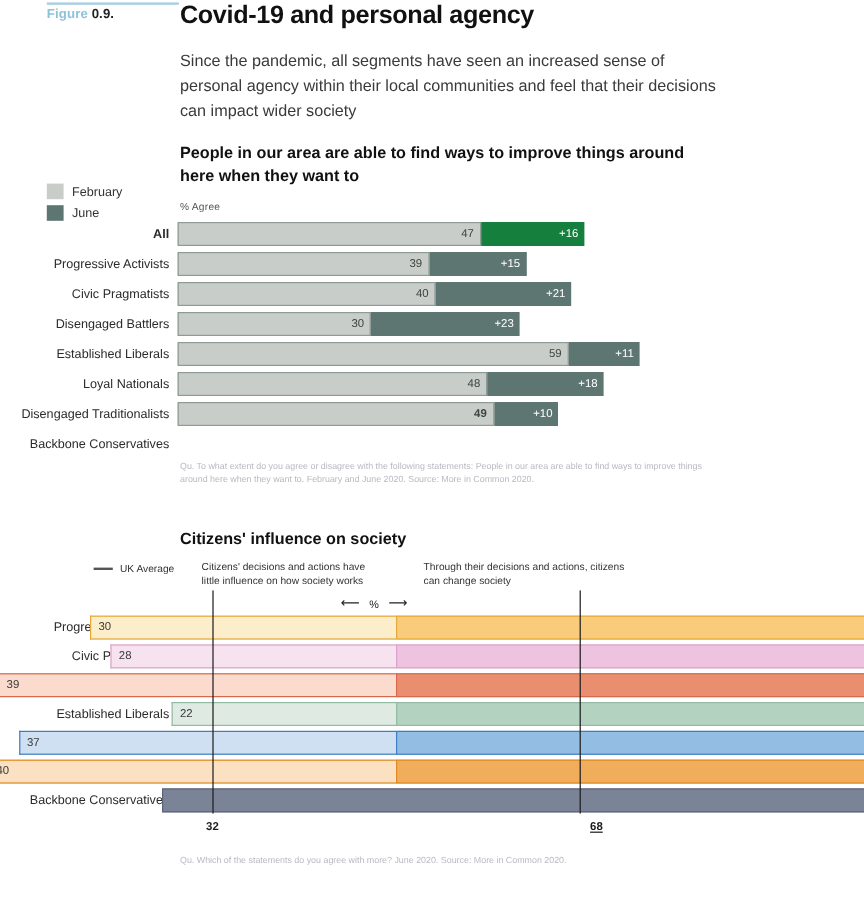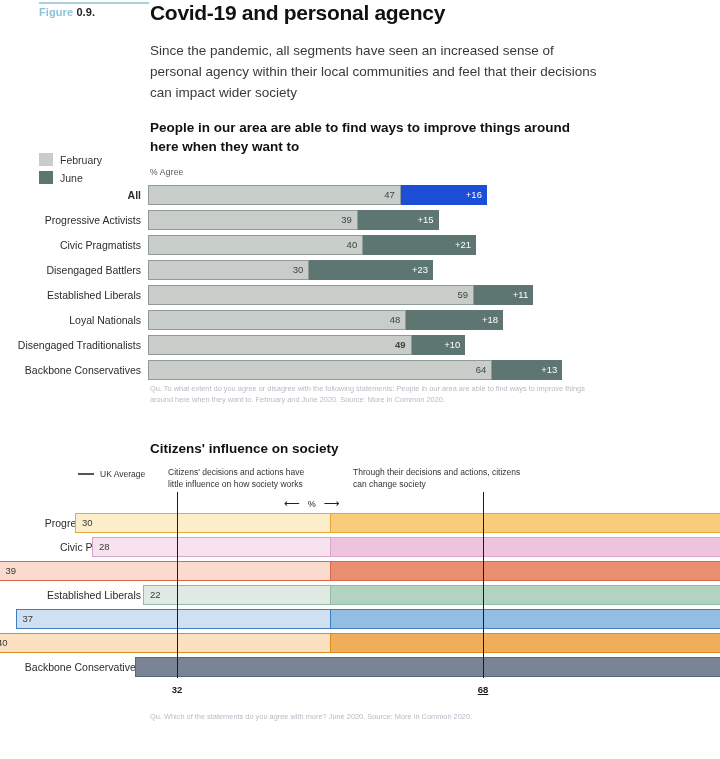--- a/index.html
+++ b/index.html
@@ -158,21 +158,21 @@
 
 <div class="pct-agree">% Agree</div>
 
 <div class="chart1" id="chart1">
     <div class="c1row">
       <div class="c1lab bold">All</div>
       <div class="c1bars">
         <div class="seg-feb" style="width: 252.86px; background: rgb(201, 205, 201);">
           <span class="segval">47</span>
         </div>
-        <div class="seg-jun" style="width: 86.08px; background: #1d4ed8;">
+        <div class="seg-jun" style="width: 86.08px; background: #15803d;">
           <span class="segval">+16</span>
         </div>
       </div>
     </div>
     <div class="c1row">
       <div class="c1lab">Progressive Activists</div>
       <div class="c1bars">
         <div class="seg-feb" style="width: 209.82px; background: rgb(201, 205, 201);">
           <span class="segval">39</span>
         </div>
@@ -231,28 +231,20 @@
         <div class="seg-feb" style="width: 263.62px; background: rgb(201, 205, 201); font-weight: bold;">
           <span class="segval">49</span>
         </div>
         <div class="seg-jun" style="width: 53.8px; background: rgb(94, 118, 114);">
           <span class="segval">+10</span>
         </div>
       </div>
     </div>
     <div class="c1row">
       <div class="c1lab">Backbone Conservatives</div>
-      <div class="c1bars">
-        <div class="seg-feb" style="width: 344.32px; background: rgb(201, 205, 201);">
-          <span class="segval">64</span>
-        </div>
-        <div class="seg-jun" style="width: 69.94px; background: rgb(94, 118, 114);">
-          <span class="segval">+13</span>
-        </div>
-      </div>
     </div>
   </div>
 
 <div class="note1">Qu. To what extent do you agree or disagree with the following statements: People in our area are able to find ways to improve things around here when they want to. February and June 2020.
 Source: More in Common 2020.</div>
 
 <div class="s2-title">Citizens' influence on society</div>
 
 <div class="legend2">
   <span class="dash"></span>
@@ -332,17 +324,17 @@
     <div class="c2row">
       <div class="c2lab">Backbone Conservatives</div>
       <div class="c2lead" style="left: 148px; width: 0px;"></div>
       <div class="c2bar" style="left: 134.5px;">
         <div class="c2right" style="width: 654.5px; background: rgb(123, 132, 151); border: 1px solid rgb(91, 100, 120);"></div>
       </div>
     </div>
     <div class="vline" style="left: 177px; top: -20px; height: 186px;"></div>
     <div class="vlab" style="left: 177px; top: 172px;">32</div>
     <div class="vline" style="left: 483px; top: -20px; height: 186px;"></div>
-    <div class="vlab" style="left: 483px; top: 172px; text-decoration: underline;">68</div>
+    <div class="vlab" style="left: 497px; top: 172px; text-decoration: underline;">68</div>
   </div>
 
 <div class="note2">Qu. Which of the statements do you agree with more? June 2020.
 Source: More in Common 2020.</div>
 
 </body></html>

